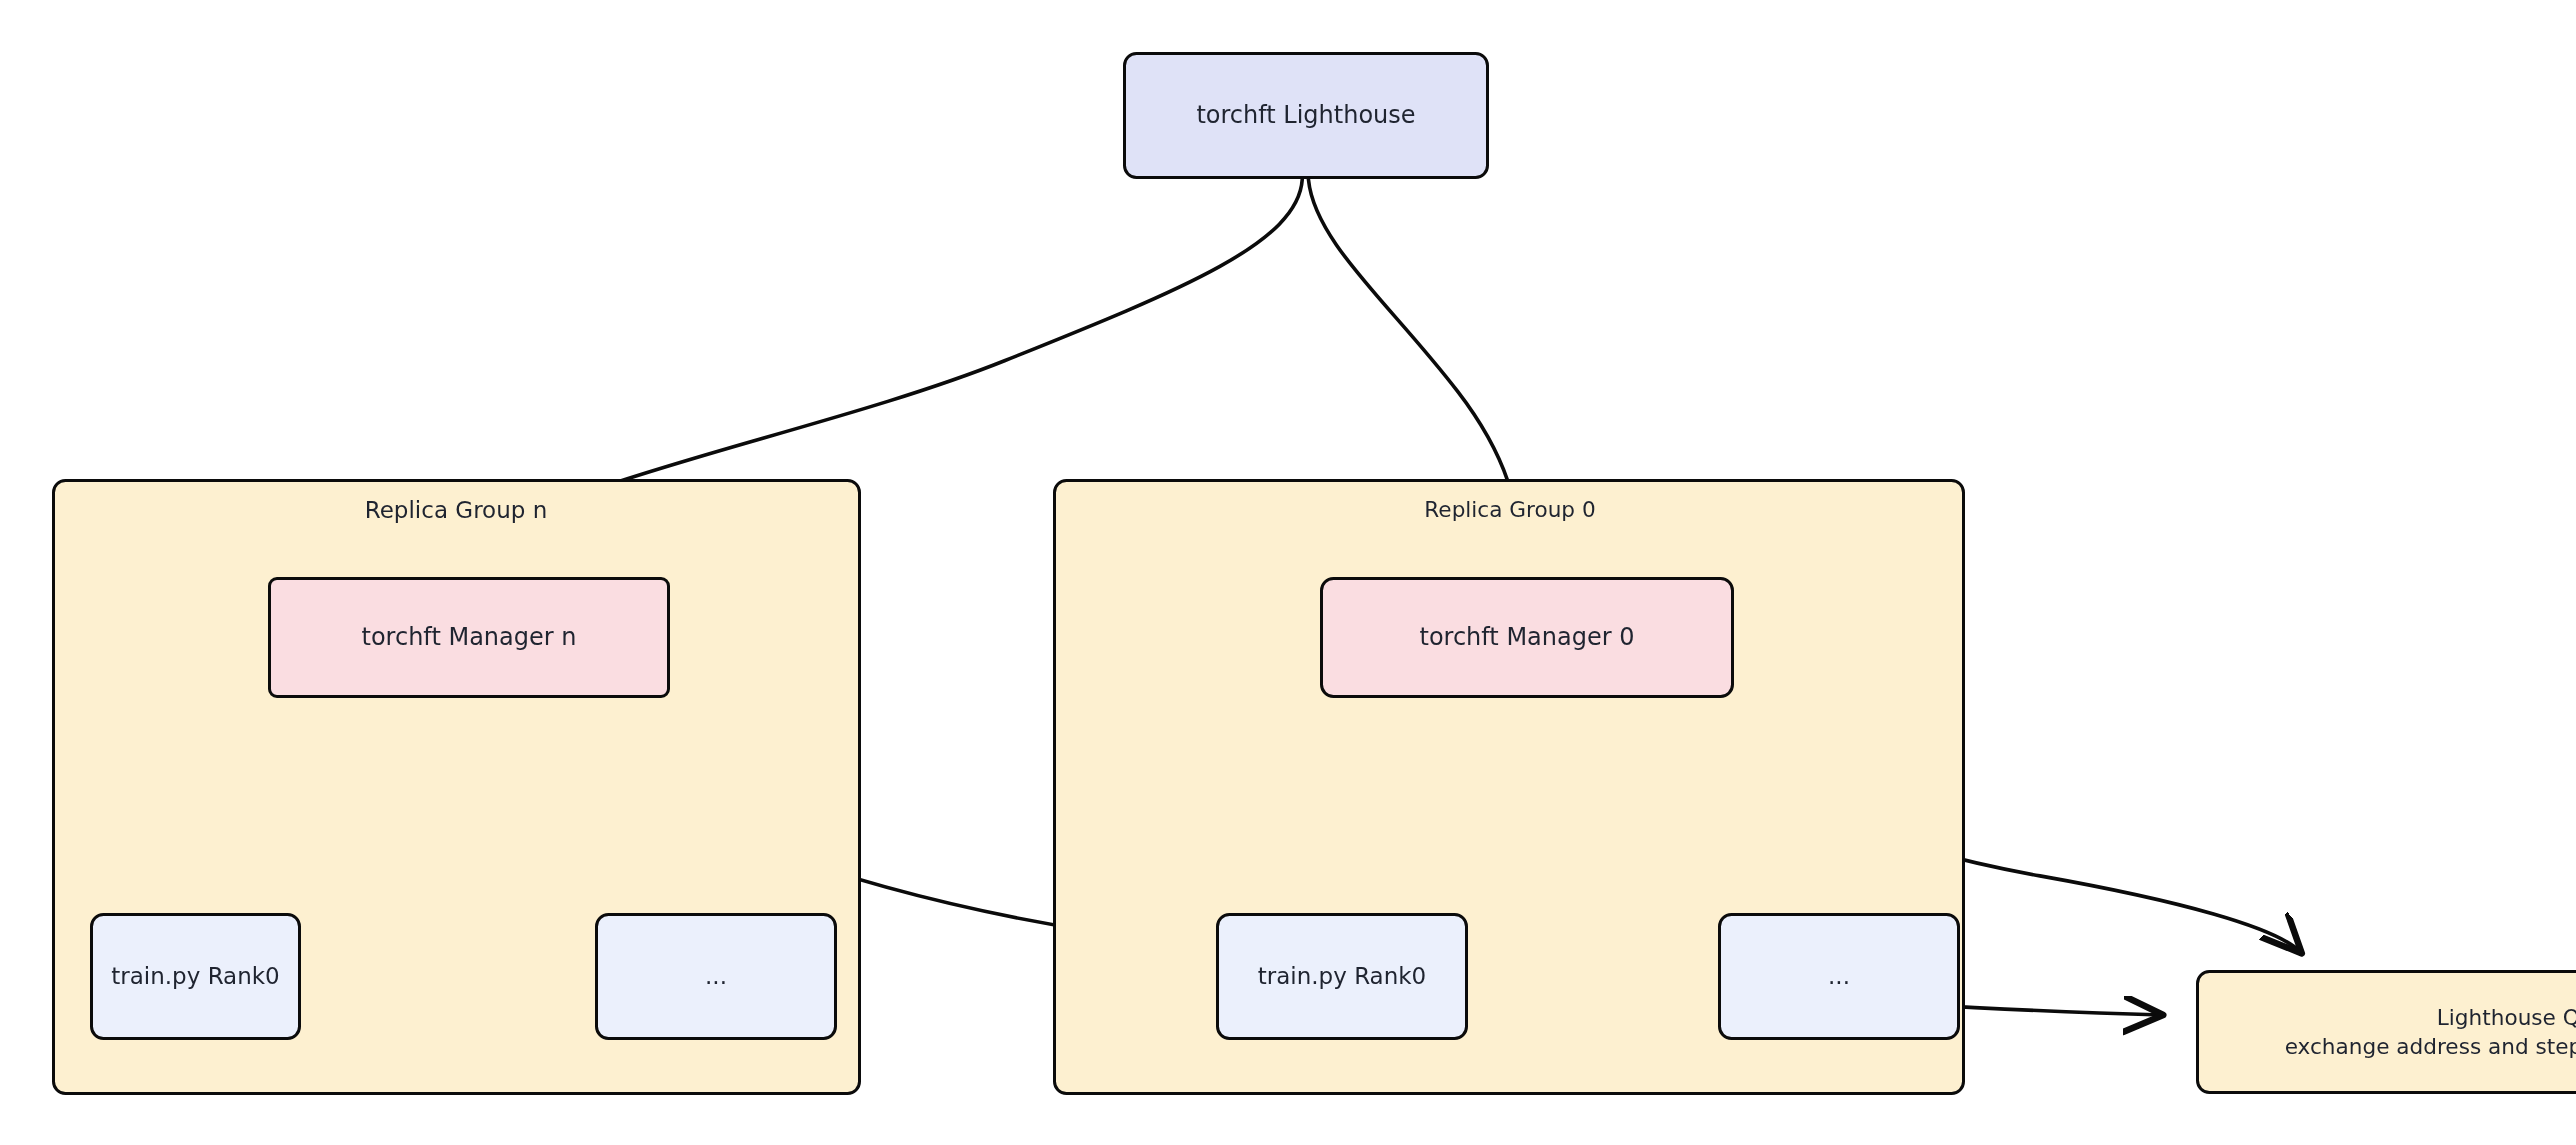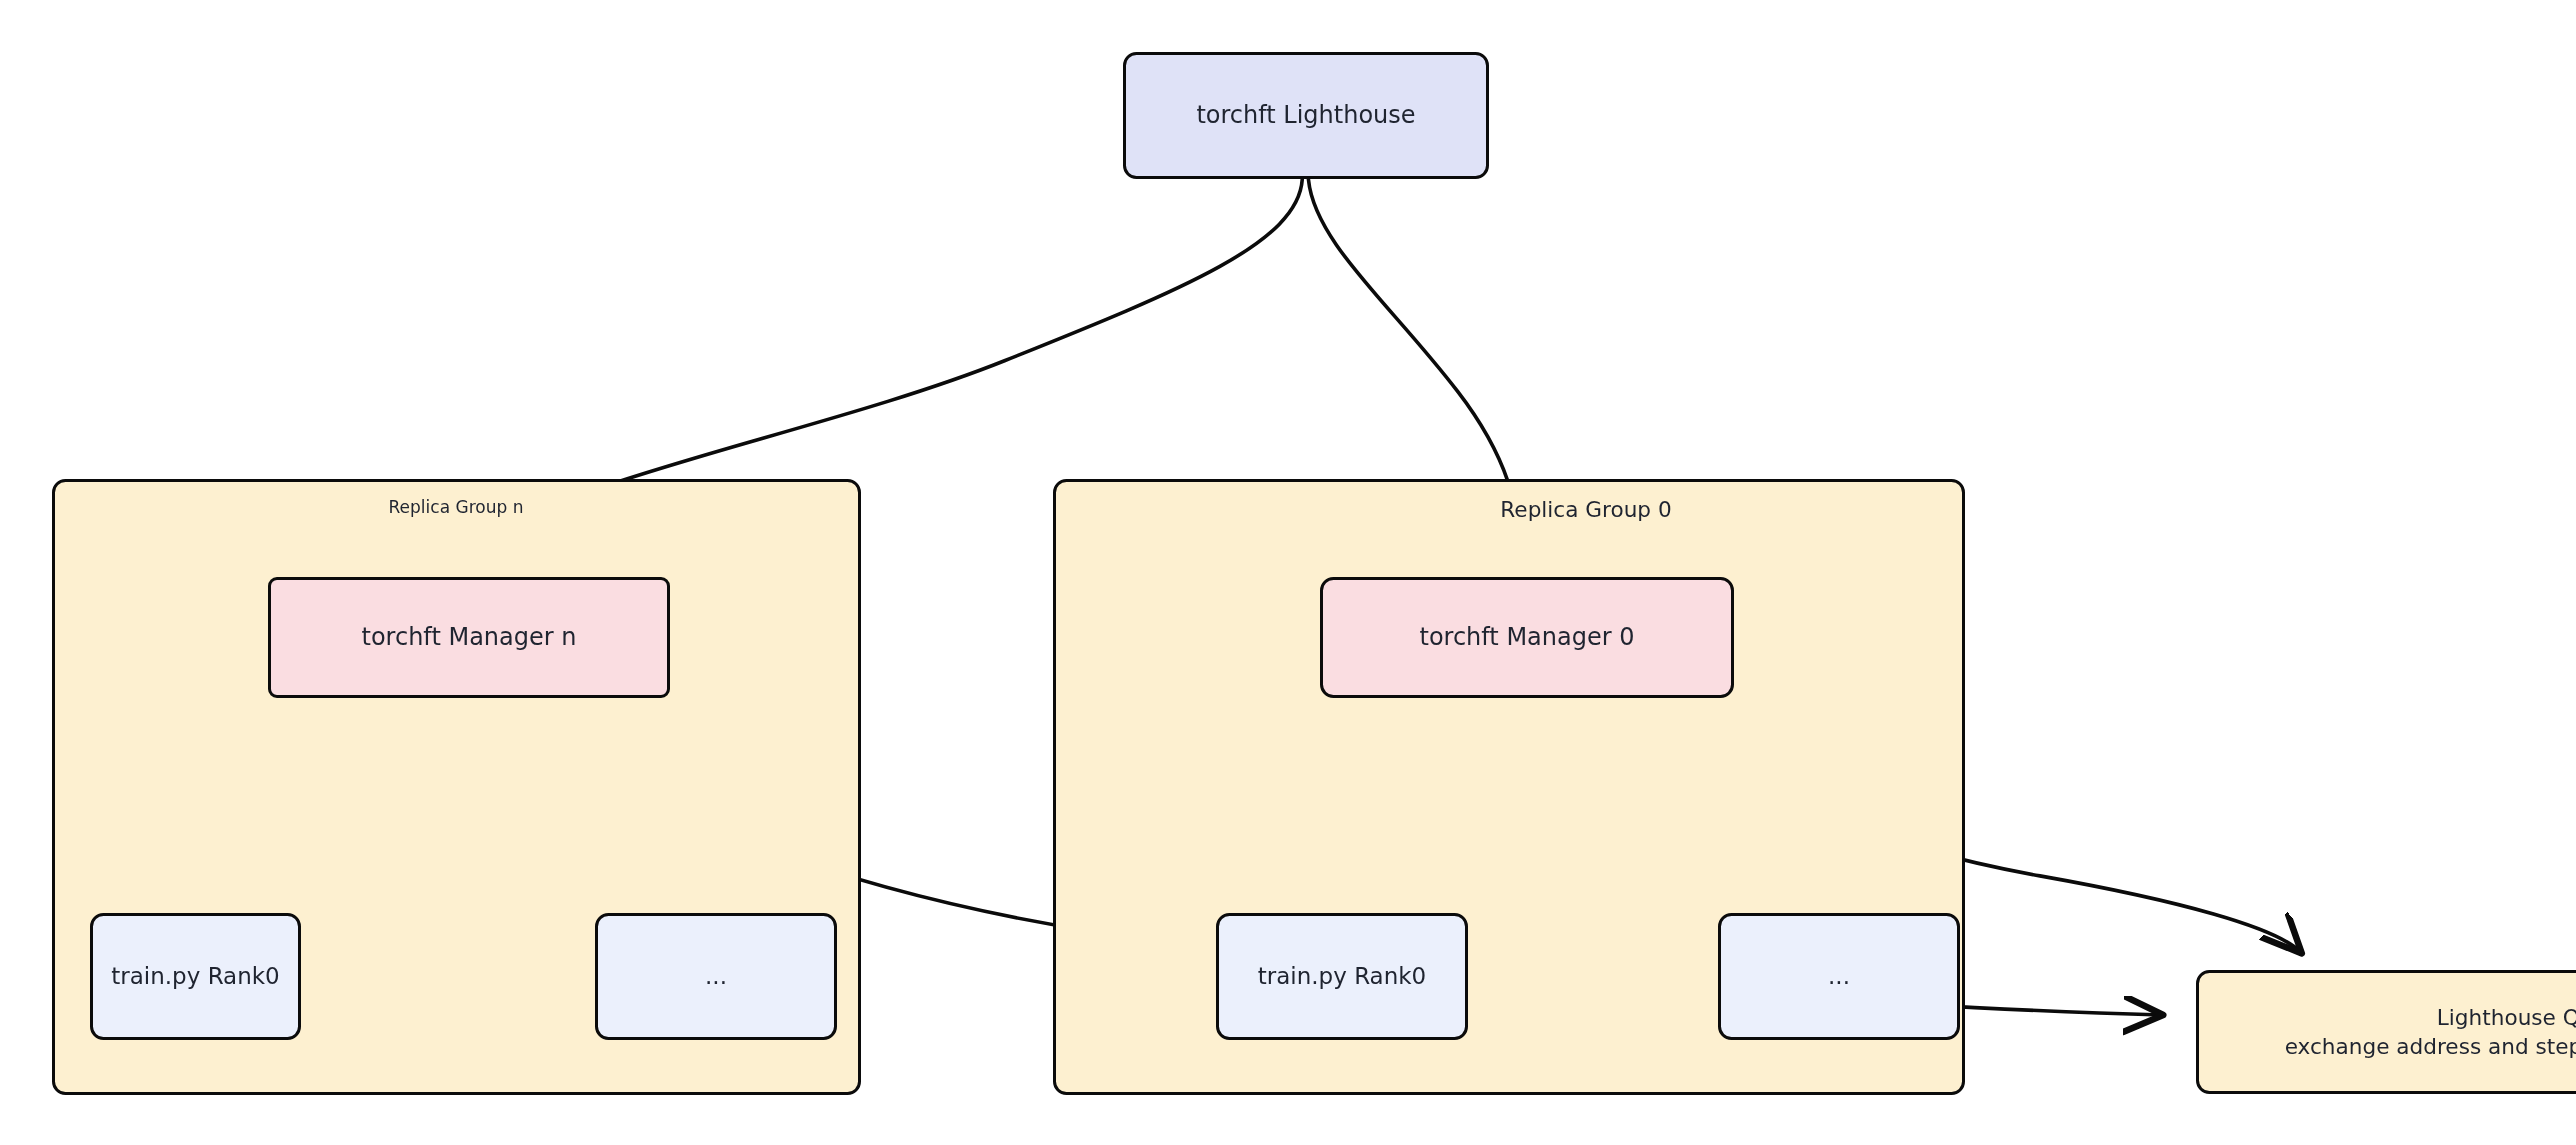--- a/index.html
+++ b/index.html
@@ -49,36 +49,36 @@
 
       <path d="M2985,1358 C3180,1470 3620,1640 3960,1700 C4230,1748 4420,1800 4466,1848" marker-end="url(#ah)"></path>
     </g>
   </svg>
 
   <div class="node n-lighthouse" style="left:1123px;top:52px;width:366px;height:127px;font-size:24px;">
     <span>torchft Lighthouse</span>
   </div>
 
   <div class="cluster" style="left:52px;top:479px;width:809px;height:616px;"></div>
-  <div class="cluster-label" style="left:456px;top:497px;font-size:17px;">Replica Group n</div>
+  <div class="cluster-label" style="left:456px;top:497px;font-size:23px;">Replica Group n</div>
 
   <div class="node n-manager" style="left:268px;top:577px;width:402px;height:121px;font-size:24px;border-radius:9px;">
     <span>torchft Manager n</span>
   </div>
 
   <div class="node n-rank" style="left:90px;top:913px;width:211px;height:127px;font-size:23px;">
     <span>train.py Rank0</span>
   </div>
 
   <div class="node n-rank" style="left:595px;top:913px;width:242px;height:127px;font-size:23px;">
     <span>...</span>
   </div>
 
   <div class="cluster" style="left:1053px;top:479px;width:912px;height:616px;"></div>
-  <div class="cluster-label" style="left:1586px;top:497px;font-size:21.6px;">Replica Group 0</div>
+  <div class="cluster-label" style="left:1510px;top:497px;font-size:21.6px;">Replica Group 0</div>
 
   <div class="node n-manager" style="left:1320px;top:577px;width:414px;height:121px;font-size:24px;">
     <span>torchft Manager 0</span>
   </div>
 
   <div class="node n-rank" style="left:1216px;top:913px;width:252px;height:127px;font-size:23px;">
     <span>train.py Rank0</span>
   </div>
 
   <div class="node n-rank" style="left:1718px;top:913px;width:242px;height:127px;font-size:23px;">

